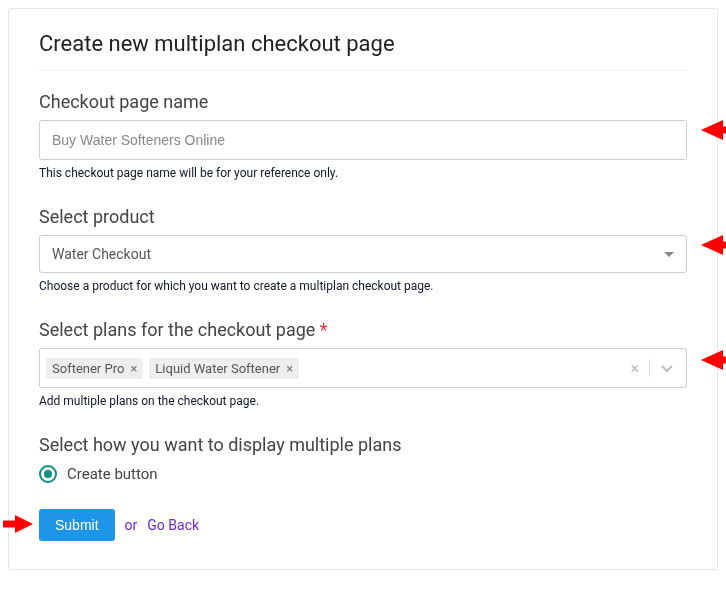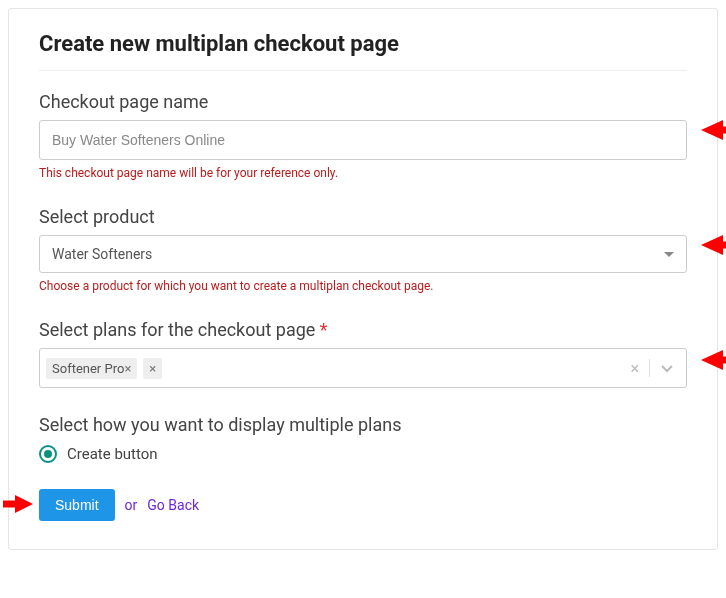--- a/index.html
+++ b/index.html
@@ -1,28 +1,28 @@
 <!DOCTYPE html>
 <html><head>
 <meta charset="utf-8">
 <style>
   *{box-sizing:border-box;margin:0;padding:0}
   body{font-family:-apple-system,BlinkMacSystemFont,"Segoe UI",Roboto,Arial,sans-serif;background:#fff;padding:8px;width:726px}
   .card{border:1px solid #e5e5e5;border-radius:3px;padding:22px 30px 28px 30px;position:relative}
-  h1{font-size:22px;font-weight:700;color:#222;margin-bottom:14px}
+  h1{font-size:22px;font-weight:400;color:#222;margin-bottom:14px}
   .hr{border:none;border-top:1px solid #eee;margin-bottom:20px}
   .group{margin-bottom:26px;position:relative}
   .label{font-size:18px;color:#444;margin-bottom:8px;display:block}
   .req{color:#d33}
-  .help{font-size:12px;color:#b91c1c;margin-top:6px}
+  .help{font-size:12px;color:#0f172a;margin-top:6px}
   .input{width:100%;height:40px;border:1px solid #ccc;border-radius:3px;padding:0 12px;font-size:14px;color:#888}
   .select{width:100%;height:38px;border:1px solid #ccc;border-radius:3px;padding:0 12px;font-size:14px;color:#555;background:#fff;display:flex;align-items:center;justify-content:space-between;cursor:pointer}
   .select .caret{width:0;height:0;border-left:5px solid transparent;border-right:5px solid transparent;border-top:5px solid #888}
   .multi{width:100%;min-height:40px;border:1px solid #ccc;border-radius:3px;padding:4px 6px;display:flex;align-items:center;gap:6px;flex-wrap:wrap;background:#fff}
-  .chip{background:#eee;border-radius:2px;padding:3px 6px;font-size:13px;color:#555;display:inline-flex;align-items:center;}
+  .chip{background:#eee;border-radius:2px;padding:3px 6px;font-size:13px;color:#555;display:inline-flex;align-items:center;gap:6px}
   .chip .x{color:#777;cursor:pointer;font-size:13px}
   .multi-controls{margin-left:auto;display:flex;align-items:center;gap:10px;padding-right:6px;color:#bbb}
   .multi-controls .bar{width:1px;height:18px;background:#ddd}
   .multi-controls .clear{cursor:pointer;font-size:16px}
   .multi-controls .chev{cursor:pointer}
   .radio-row{display:flex;align-items:center;gap:10px;margin-top:10px;font-size:15px;color:#444;cursor:pointer}
   .radio{width:18px;height:18px;border:2px solid #333;border-radius:50%;display:flex;align-items:center;justify-content:center}
   .radio.sel{border-color:#0a9184}
   .radio.sel::after{content:"";width:8px;height:8px;background:#0a9184;border-radius:50%}
   .actions{display:flex;align-items:center;gap:10px;margin-top:18px}
@@ -45,51 +45,53 @@
     <div class="help">This checkout page name will be for your reference only.</div>
     <svg class="arrow-r" style="right:-88px;top:26px" viewBox="0 0 74 26">
         <line x1="74" y1="13" x2="16" y2="13" stroke="#ff0000" stroke-width="7"></line>
         <polygon points="0,13 22,3 22,23" fill="#ff0000"></polygon>
       </svg>
   </div>
 
   <div class="group">
     <label class="label">Select product</label>
     <div class="select">
-      <span>Water Softeners</span>
+      <span>Water Checkout</span>
       <span class="caret"></span>
     </div>
     <div class="help">Choose a product for which you want to create a multiplan checkout page.</div>
     <svg class="arrow-r" style="right:-88px;top:26px" viewBox="0 0 74 26">
         <line x1="74" y1="13" x2="16" y2="13" stroke="#ff0000" stroke-width="7"></line>
         <polygon points="0,13 22,3 22,23" fill="#ff0000"></polygon>
       </svg>
   </div>
 
   <div class="group">
     <label class="label">
       <span>Select plans for the checkout page</span>
       <span class="req">*</span>
     </label>
     <div class="multi">
       <span class="chip">
         <span>Softener Pro</span>
         <span class="x">×</span>
       </span>
       <span class="chip">
+        <span>Liquid Water Softener</span>
         <span class="x">×</span>
       </span>
       <span class="multi-controls">
         <span class="clear">×</span>
         <span class="bar"></span>
         <svg class="chev" width="14" height="14" viewBox="0 0 14 14">
             <polyline points="2,5 7,10 12,5" fill="none" stroke="#bbb" stroke-width="2"></polyline>
           </svg>
       </span>
     </div>
+    <div class="help">Add multiple plans on the checkout page.</div>
     <svg class="arrow-r" style="right:-88px;top:28px" viewBox="0 0 74 26">
         <line x1="74" y1="13" x2="16" y2="13" stroke="#ff0000" stroke-width="7"></line>
         <polygon points="0,13 22,3 22,23" fill="#ff0000"></polygon>
       </svg>
   </div>
 
   <div class="group">
     <label class="label">Select how you want to display multiple plans</label>
     <div class="radio-row">
       <span class="radio sel"></span>

